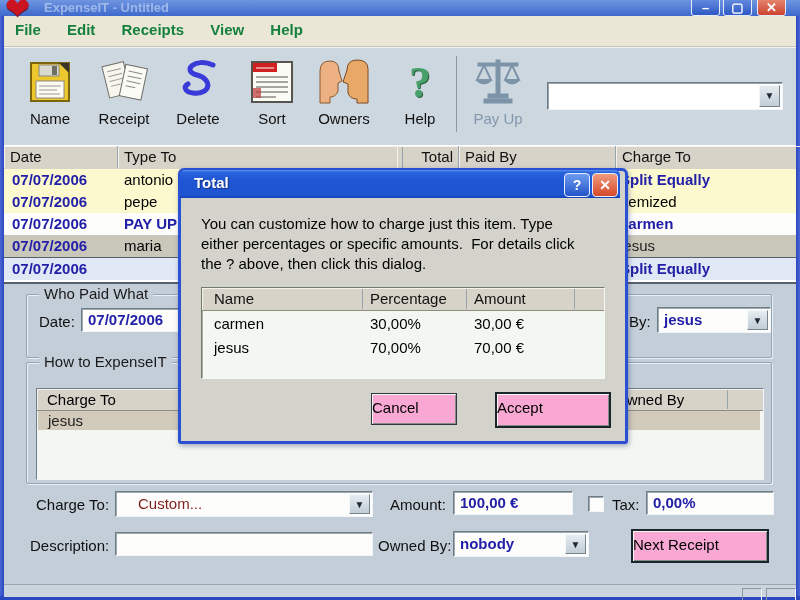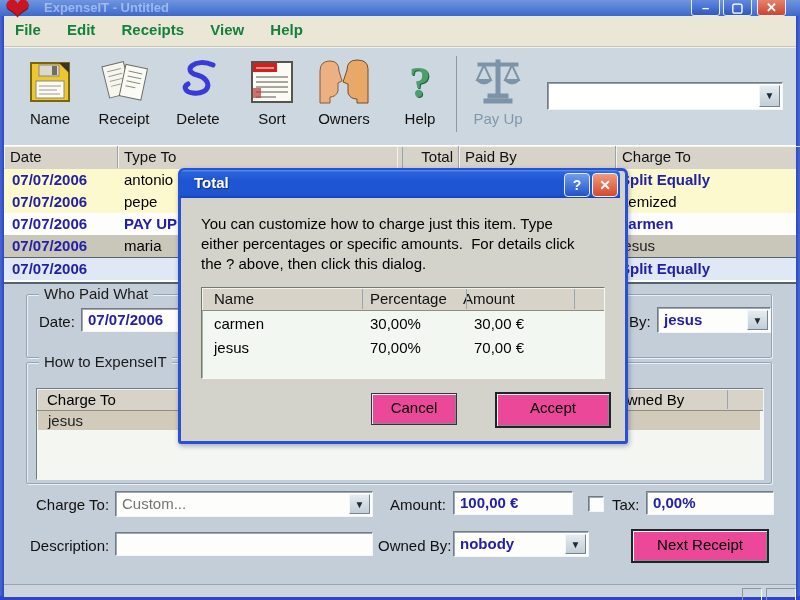--- a/index.html
+++ b/index.html
@@ -65,21 +65,21 @@
   .inner-table{left:36px;top:388px;width:726px;height:90px;background:#f3f6f1;border:1px solid;border-color:#6e7d8a #f2f6f9 #f2f6f9 #6e7d8a;}
   .inner-header{position:absolute;left:0;top:0;width:100%;height:21px;background:#d7d3c9;border-bottom:1px solid #8e8e80;box-shadow:inset 1px 1px 0 #f4f2ec;}
   .inner-div{position:absolute;top:1px;width:1px;height:19px;background:#9aa4ae;}
   .inner-row-sel{position:absolute;left:1px;top:22px;width:722px;height:19px;background:#d2cabb;line-height:19px;}
 
   
   .statusbar{left:4px;top:584px;width:792px;height:12px;background:#ccd5dd;border-top:1px solid #99a6b1;}
   .grip{position:absolute;top:3px;height:12px;border:1px solid;border-color:#8b98a3 #f2f6f9 #f2f6f9 #8b98a3;}
 
   
-  .btn{background:#ec4899;border:1px solid #2e3740;box-shadow:inset 1px 1px 0 #f4f6f2,inset -1px -1px 0 #848e88;text-align:center;color:#000;}
+  .btn{background:#f9a8d4;border:1px solid #2e3740;box-shadow:inset 1px 1px 0 #f4f6f2,inset -1px -1px 0 #848e88;text-align:left;color:#000;}
   .btn.default{border:2px solid #1c242c;}
 
   
   .dialog{left:178px;top:168px;width:444px;height:270px;background:#d3d2cb;border:3px solid #2a51d4;border-radius:6px 6px 3px 3px;box-shadow:1px 2px 5px rgba(20,30,80,.35);z-index:20;}
   .dlg-titlebar{position:absolute;left:-1px;top:-1px;width:440px;height:28px;border-radius:5px 5px 0 0;
     background:linear-gradient(#5a93f2 0%,#2a64dd 8%,#1e55d2 40%,#1e55d2 88%,#1542b4 100%);}
   .dlg-title{position:absolute;left:14px;top:4px;color:#fff;font-weight:bold;font-size:15px;text-shadow:1px 1px 1px #12307e;}
   .dlg-btn{position:absolute;top:3px;width:24px;height:22px;border-radius:4px;border:1px solid #e8eefc;color:#fff;font-weight:bold;text-align:center;line-height:22px;font-size:14px;}
   .dlg-help{left:384px;background:linear-gradient(#6e9cf0,#2254c8);}
   .dlg-close{left:412px;background:linear-gradient(#f09a7e,#d44a2a);}
@@ -290,21 +290,21 @@
       <span class="inner-div" style="left:570px;"></span>
       <span class="inner-div" style="left:690px;"></span>
     </div>
     <div class="inner-row-sel">
       <span style="padding-left:10px;color:#222;">jesus</span>
     </div>
   </div>
 
   <span class="abs fieldlabel" style="left:36px;top:496px;">Charge To:</span>
   <div class="abs textfield" style="left:115px;top:491px;width:250px;height:24px;line-height:24px;">
-    <span style="color:#737373;">Custom...</span>
+    <span style="color:#7f1d1d;margin-left:16px;">Custom...</span>
     <span class="combo-btn">▼</span>
   </div>
 
   <span class="abs fieldlabel" style="left:390px;top:496px;">Amount:</span>
   <div class="abs textfield fieldvalue" style="left:453px;top:491px;width:112px;height:22px;line-height:22px;">100,00 €</div>
 
   <div class="abs" style="left:588px;top:496px;width:14px;height:14px;background:#fdfefb;border:1px solid;border-color:#6e7d8a #f2f6f9 #f2f6f9 #6e7d8a;box-shadow:inset 1px 1px 0 rgba(70,82,94,.5);"></div>
   <span class="abs fieldlabel" style="left:612px;top:496px;">Tax:</span>
   <div class="abs textfield fieldvalue" style="left:646px;top:491px;width:120px;height:22px;line-height:22px;">0,00%</div>
 
@@ -332,21 +332,21 @@
     </div>
 
     <div class="dlg-msg-line" style="top:44px;">You can customize how to charge just this item. Type</div>
     <div class="dlg-msg-line" style="top:64px;">either percentages or specific amounts.  For details click</div>
     <div class="dlg-msg-line" style="top:84px;">the ? above, then click this dialog.</div>
 
     <div class="dlg-list">
       <div class="dlg-list-header">
         <span class="dlg-hcell" style="left:12px;">Name</span>
         <span class="dlg-hcell" style="left:168px;">Percentage</span>
-        <span class="dlg-hcell" style="left:261px;">Amount</span>
+        <span class="dlg-hcell" style="left:272px;">Amount</span>
         <span class="dlg-div" style="left:160px;"></span>
         <span class="dlg-div" style="left:264px;"></span>
         <span class="dlg-div" style="left:372px;"></span>
       </div>
       <div>
         <span class="dlg-cell" style="left:12px;top:24px;">carmen</span>
         <span class="dlg-cell" style="left:168px;top:24px;">30,00%</span>
         <span class="dlg-cell" style="left:272px;top:24px;">30,00 €</span>
       </div>
       <div>

